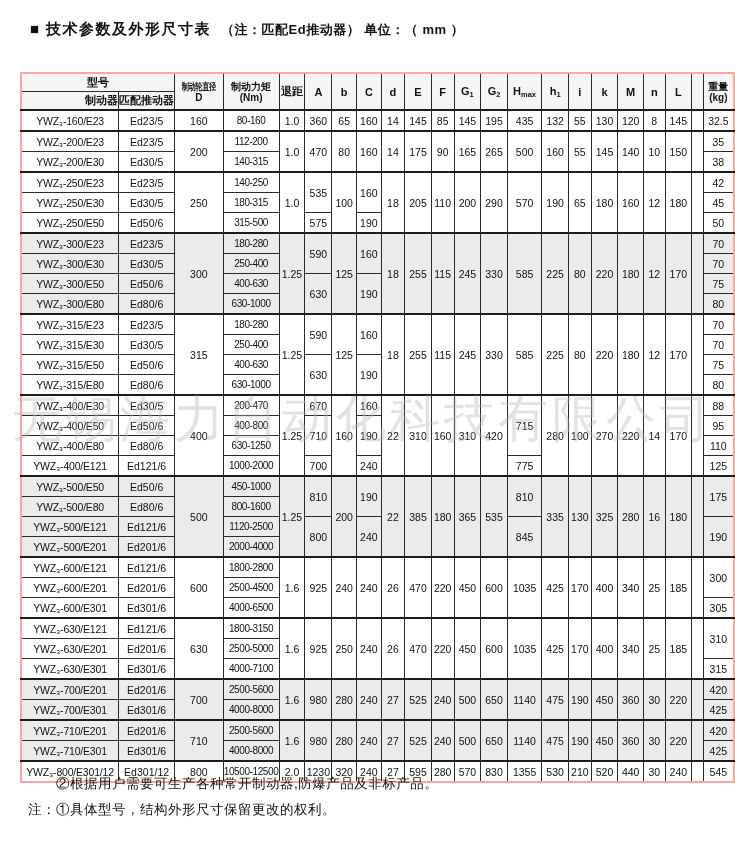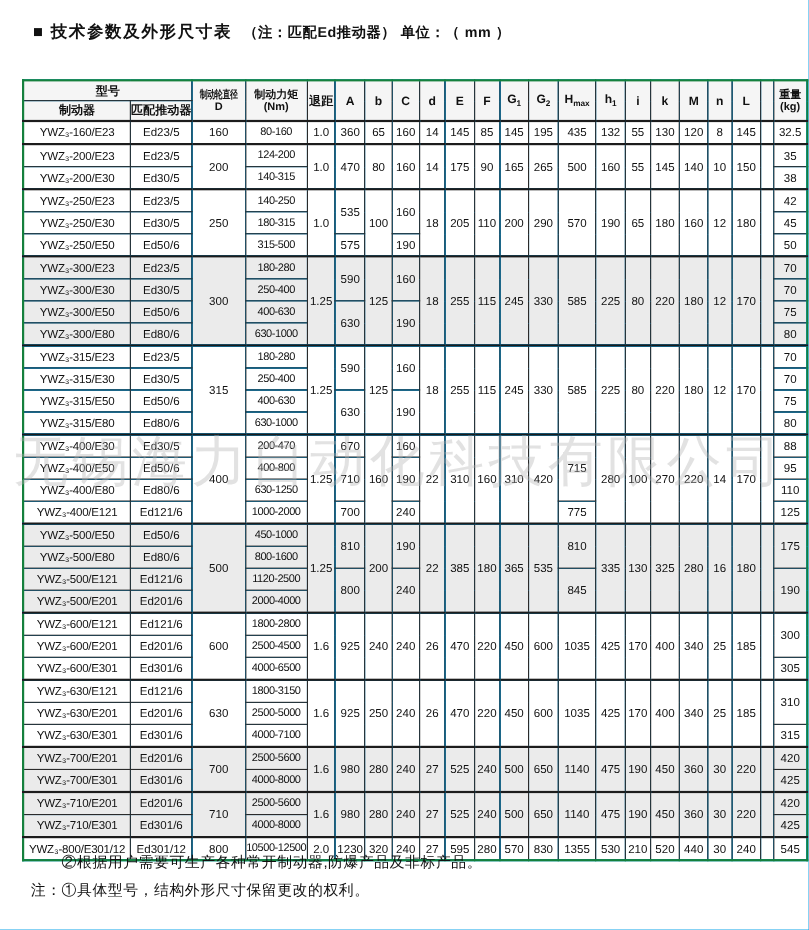--- a/index.html
+++ b/index.html
@@ -9,33 +9,33 @@
     overflow:hidden;
   }
   .title-row { position:absolute; left:30px; top:20px; font-weight:bold; white-space:nowrap;text-align:right; }
   .bullet { font-size:15px; margin-right:7px; }
   .title-main { font-size:15px; letter-spacing:1.5px; }
   .title-note { font-size:13px; margin-left:10px; letter-spacing:0.5px; }
 
   table#spec-table {
     position:absolute; left:20px; top:72px;
     border-collapse:collapse; table-layout:fixed;
-    background:#0ea5e9; border:2px solid #15803d;
+    background:#404040; border:2px solid #fca5a5;
   }
   #spec-table th, #spec-table td {
     border:1px solid #2a2a2a; text-align:center; vertical-align:middle;
     padding:0; overflow:hidden; white-space:nowrap;
   }
   #spec-table th { background:#f5f5f5; font-weight:bold; font-size:11px; height:17px; }
   #spec-table td { height:19px; font-size:10.5px; background:#fff; }
   #spec-table td.shaded { background:#ebebeb; }
   #spec-table td.cell-torque { font-size:10px; letter-spacing:-0.4px; }
   #spec-table td.cell-model { font-size:10.5px; letter-spacing:-0.2px; }
   #spec-table tbody tr.block-start td { border-top:2px solid #1c1c1c; }
-  #spec-table thead tr:last-child th { border-bottom:2px solid #1c1c1c; }
+  #spec-table thead tr:last-child th { border-bottom:2px solid #1c1c1c;text-align:right; }
   .hdr-two div { line-height:11px; font-size:10px; }
   .hdr-two .squeeze { transform:scaleX(0.72); transform-origin:center; letter-spacing:-0.5px; }
   .sub { font-size:7.5px; vertical-align:-2px; }
 
   .watermark {
     position:absolute; top:386px; left:12px; width:712px;
     font-size:50px; font-weight:normal; white-space:nowrap; letter-spacing:4px;
     color:rgba(178,178,178,0.38); pointer-events:none; z-index:5;
   }
   .notes { position:absolute; left:28px; top:775px; font-size:13.5px; letter-spacing:0.5px; }
@@ -134,21 +134,21 @@
         <td rowspan="1" class="cell-dim">120</td>
         <td rowspan="1" class="cell-dim">8</td>
         <td rowspan="1" class="cell-dim">145</td>
         <td rowspan="1" class="cell-spacer"></td>
         <td rowspan="1" class="cell-weight">32.5</td>
       </tr>
       <tr class="block-start">
         <td class="cell-model">YWZ₃-200/E23</td>
         <td class="cell-actuator">Ed23/5</td>
         <td rowspan="2" class="cell-diameter">200</td>
-        <td class="cell-torque">124-200</td>
+        <td class="cell-torque">112-200</td>
         <td rowspan="2" class="cell-retreat">1.0</td>
         <td rowspan="2" class="cell-dim">470</td>
         <td rowspan="2" class="cell-dim">80</td>
         <td rowspan="2" class="cell-dim">160</td>
         <td rowspan="2" class="cell-dim">14</td>
         <td rowspan="2" class="cell-dim">175</td>
         <td rowspan="2" class="cell-dim">90</td>
         <td rowspan="2" class="cell-dim">165</td>
         <td rowspan="2" class="cell-dim">265</td>
         <td rowspan="2" class="cell-dim">500</td>

